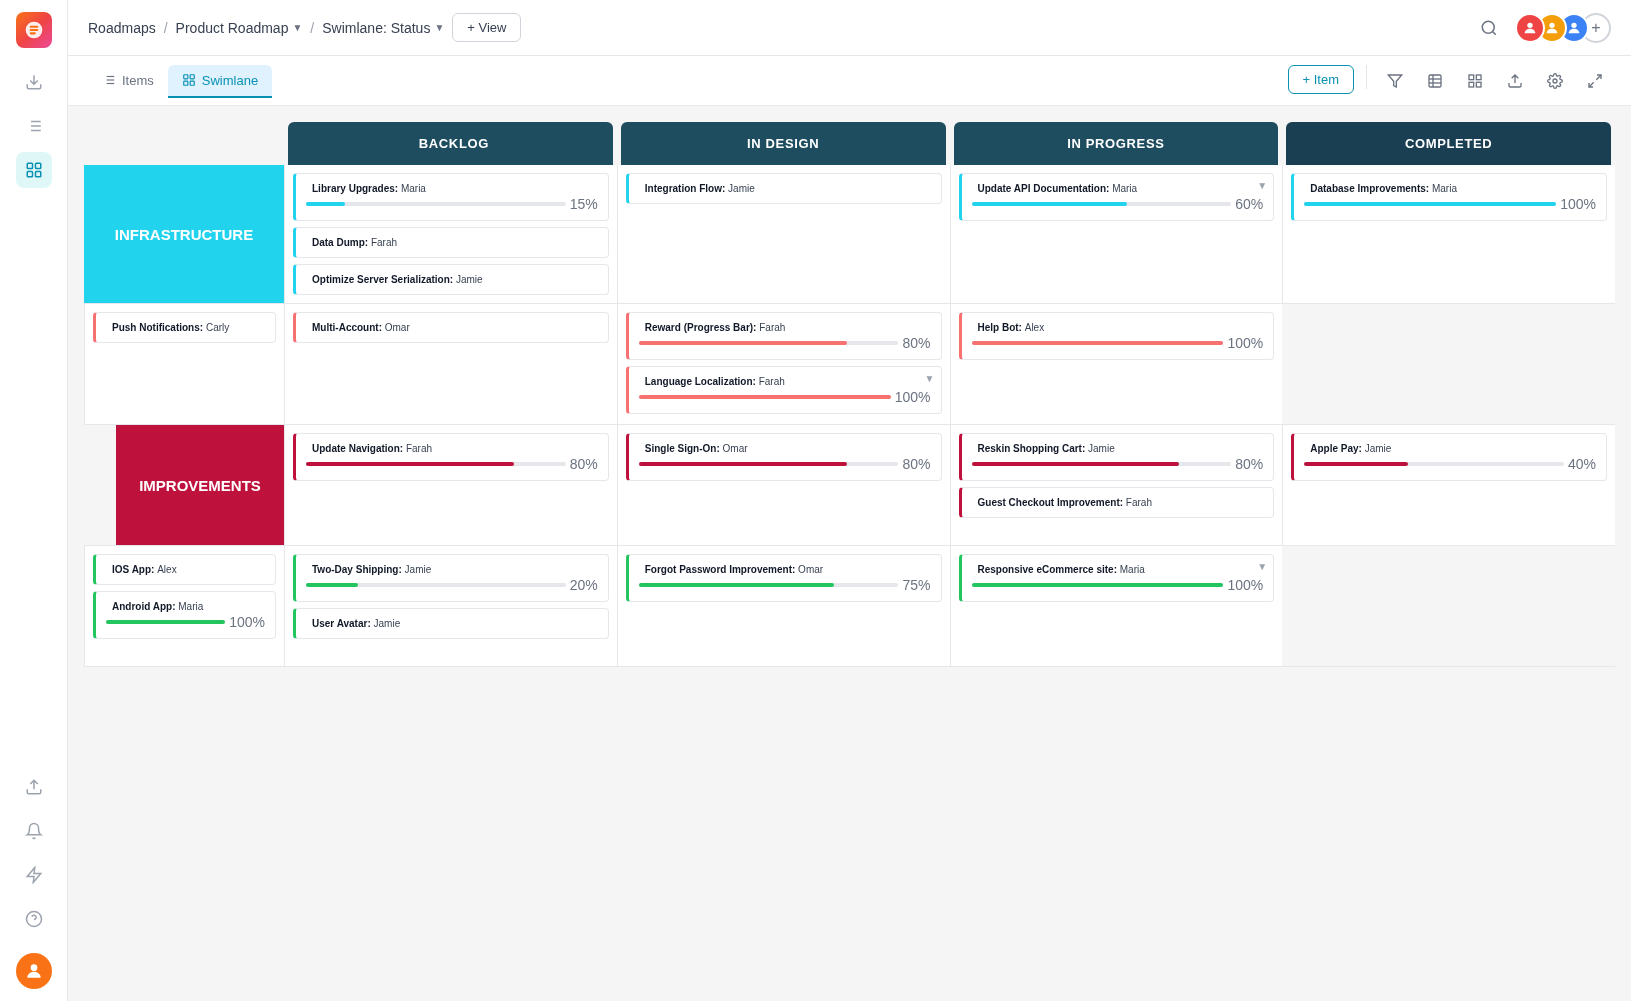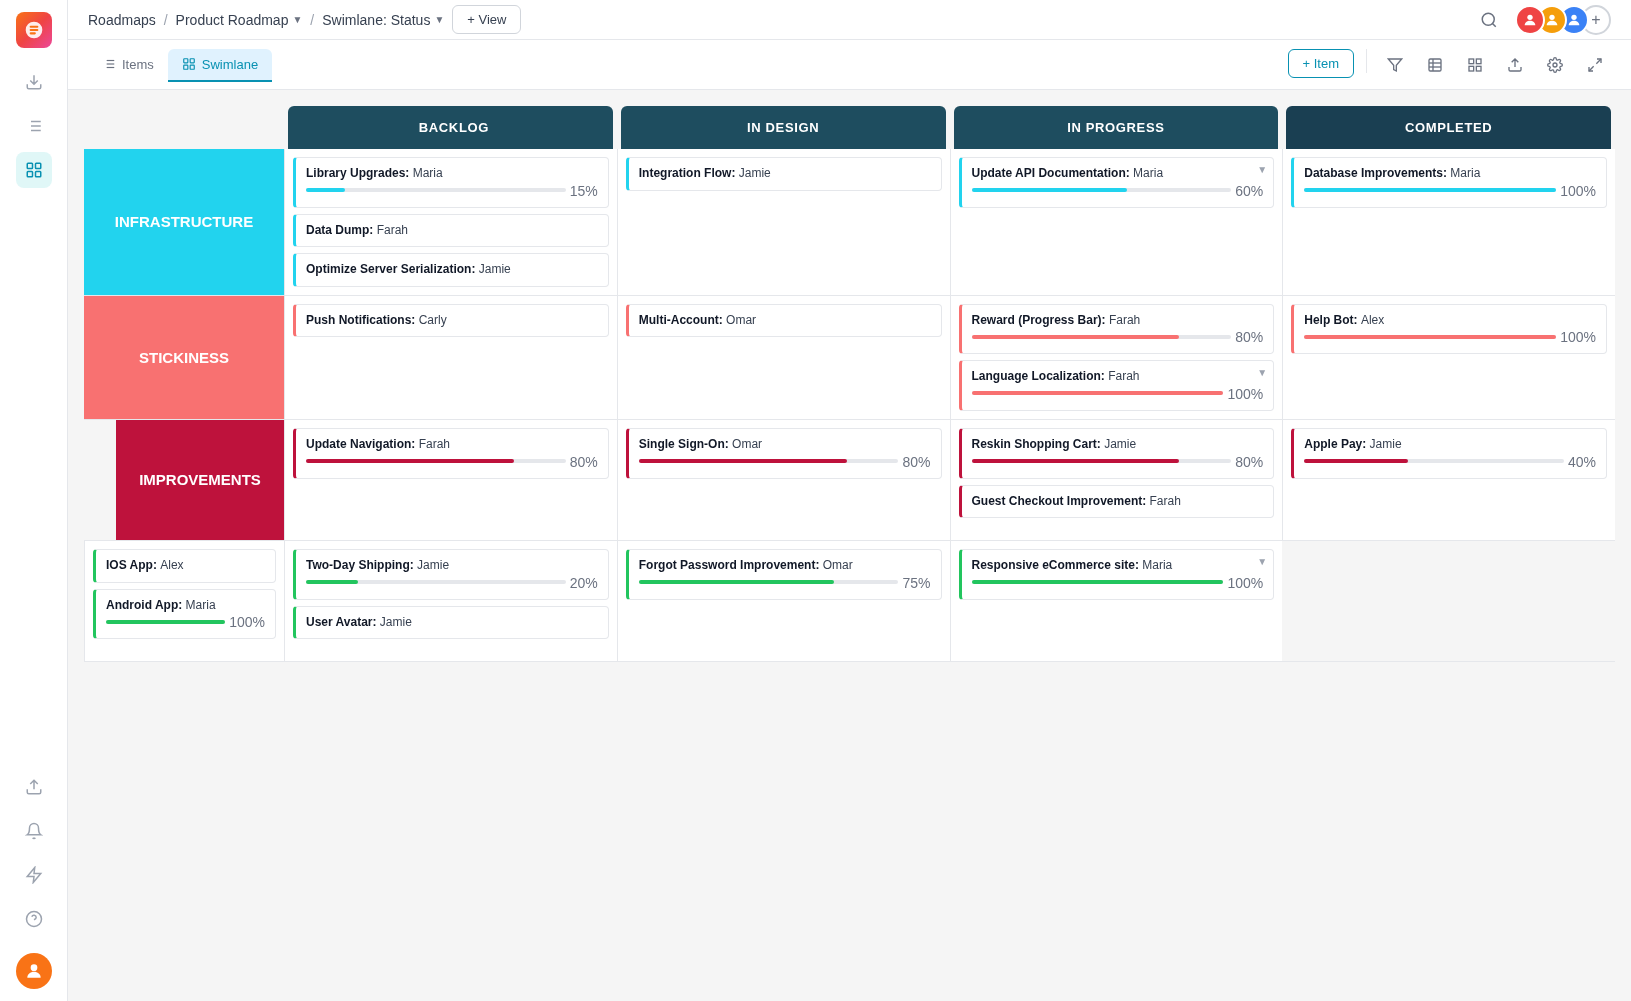--- a/index.html
+++ b/index.html
@@ -45,21 +45,21 @@
     }
 
     
     .main { flex: 1; display: flex; flex-direction: column; overflow: hidden; }
 
     
     .topnav {
       background: #fff;
       border-bottom: 1px solid #e5e7eb;
       padding: 0 20px;
-      height: 40px;
+      height: 56px;
       display: flex;
       align-items: center;
       gap: 0;
       flex-shrink: 0;
     }
     .breadcrumb { display: flex; align-items: center; gap: 8px; flex: 1; }
     .breadcrumb-item { color: #374151; font-size: 14px; font-weight: 500; }
     .breadcrumb-sep { color: #9ca3af; font-size: 14px; }
     .breadcrumb-current { display: flex; align-items: center; gap: 4px; color: #374151; font-size: 14px; font-weight: 400; cursor: pointer; }
     .chevron { font-size: 10px; color: #6b7280; }
@@ -207,21 +207,21 @@
       font-size: 12px;
       color: #374151;
       position: relative;
       border-left: 3px solid transparent;
     }
     .card-cyan { border-left-color: #22d3ee; }
     .card-salmon { border-left-color: #f87171; }
     .card-crimson { border-left-color: #be123c; }
     .card-green { border-left-color: #22c55e; }
 
-    .card-title { font-weight: 600; font-size: 12px; color: #111827; line-height: 1.3; }
+    .card-title { font-weight: 600; font-size: 10px; color: #111827; line-height: 1.3; margin-left: 6px; }
     .card-title span { font-weight: 400; color: #374151; }
     .card-dropdown { position: absolute; top: 6px; right: 6px; color: #9ca3af; font-size: 10px; cursor: pointer; }
 
     .progress-bar-container {
       margin-top: 4px;
       height: 4px;
       background: #e5e7eb;
       border-radius: 2px;
       position: relative;
     }
@@ -480,21 +480,20 @@
                 <div class="progress-row">
                   <div class="progress-bar-container">
                     <div class="progress-bar bar-cyan" style="width: 100%;"></div>
                   </div>
                   <div class="progress-label">100%</div>
                 </div>
               </div>
             </div>
           </div>
           <div class="swimlane-row">
-            <div class="lane-label lane-stickiness">STICKINESS</div>
             <div class="lane-cell">
               <div class="card card-salmon">
                 <div class="card-title">Push Notifications: <span>Carly</span></div>
               </div>
             </div>
             <div class="lane-cell">
               <div class="card card-salmon">
                 <div class="card-title">Multi-Account: <span>Omar</span></div>
               </div>
             </div>

